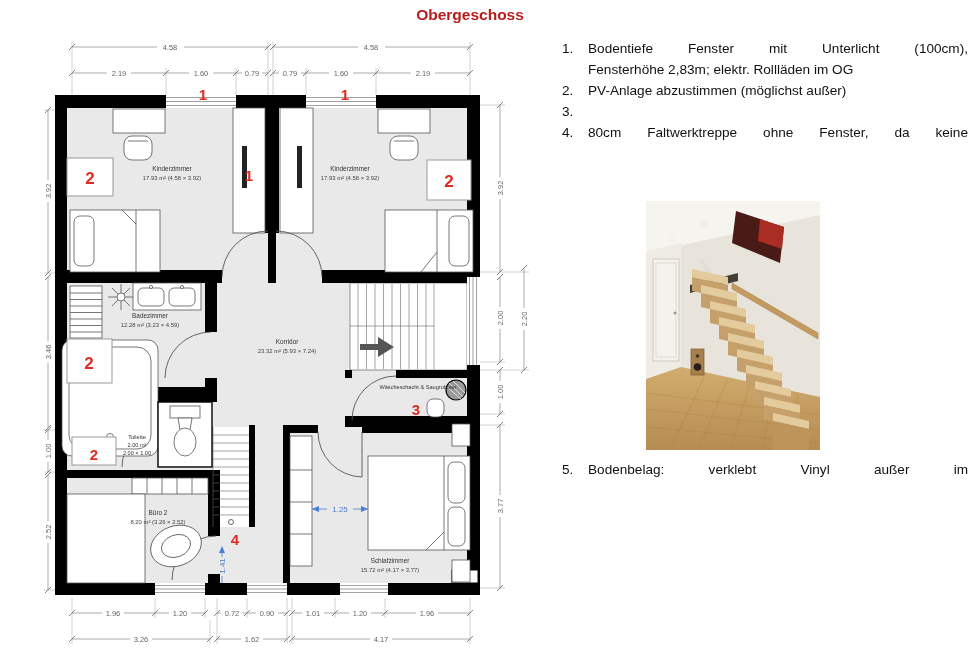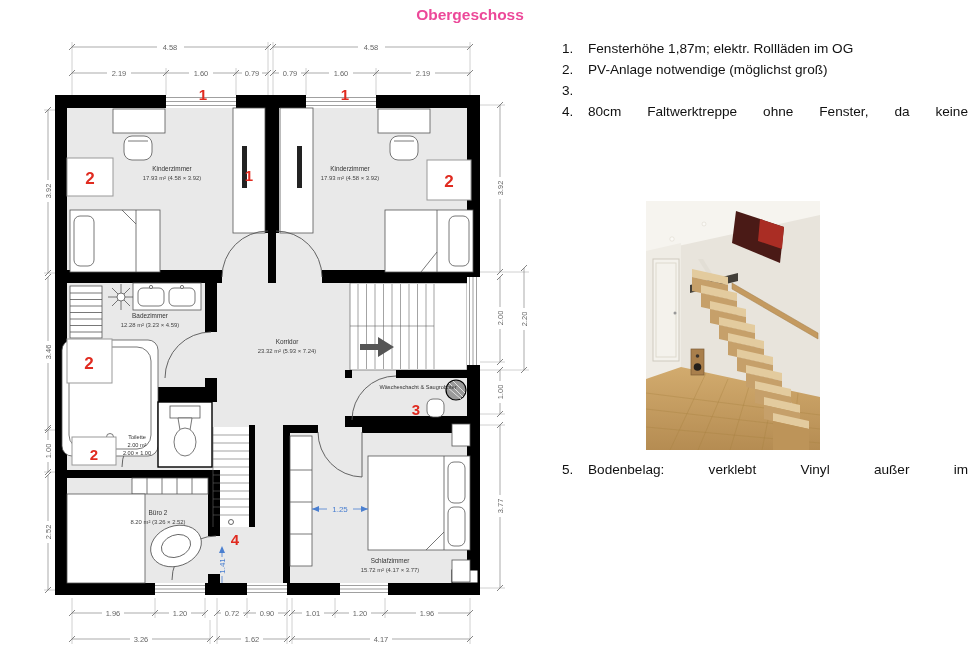--- a/index.html
+++ b/index.html
@@ -1,17 +1,17 @@
 <!DOCTYPE html>
 <html><head>
 <meta charset="utf-8">
 <style>
   html,body{margin:0;padding:0;background:#fff;}
   body{width:976px;height:657px;position:relative;font-family:"Liberation Sans",sans-serif;overflow:hidden;}
-  .title{position:absolute;left:0;top:6px;width:940px;text-align:center;font-size:15.5px;font-weight:bold;color:#ec4899;}
+  .title{position:absolute;left:0;top:6px;width:940px;text-align:center;font-size:15.5px;font-weight:bold;color:#b91c1c;}
   .plan{position:absolute;left:0;top:0;}
   .notes{position:absolute;left:562px;top:38px;width:406px;}
   .note5{position:absolute;left:562px;top:459px;width:406px;}
   .note-row{display:flex;font-size:13.6px;line-height:21px;color:#111;}
   .note-num{width:26px;flex:none;}
   .note-text{flex:1;}
   .nl1{display:block;text-align:justify;text-align-last:justify;}
   .nl2{display:block;text-align:left;}
   .photo{position:absolute;left:646px;top:201px;}
   
@@ -302,27 +302,28 @@
     <text x="141" y="642">3.26</text>
     <text x="252" y="642">1.62</text>
     <text x="381" y="642">4.17</text>
   </g>
 </svg>
 
 <div class="notes">
   <div class="note-row">
     <span class="note-num">1.</span>
     <span class="note-text">
-      <span class="nl2">Fensterhöhe 1,87m; elektr. Rollläden im OG</span>
+      <span class="nl1">Bodentiefe Fenster mit Unterlicht (100cm),</span>
+      <span class="nl2">Fensterhöhe 2,83m; elektr. Rollläden im OG</span>
     </span>
   </div>
   <div class="note-row">
     <span class="note-num">2.</span>
     <span class="note-text">
-      <span class="nl2">PV-Anlage notwendige (möglichst groß)</span>
+      <span class="nl2">PV-Anlage abzustimmen (möglichst außer)</span>
     </span>
   </div>
   <div class="note-row">
     <span class="note-num">3.</span>
     <span class="note-text">
     </span>
   </div>
   <div class="note-row">
     <span class="note-num">4.</span>
     <span class="note-text">

